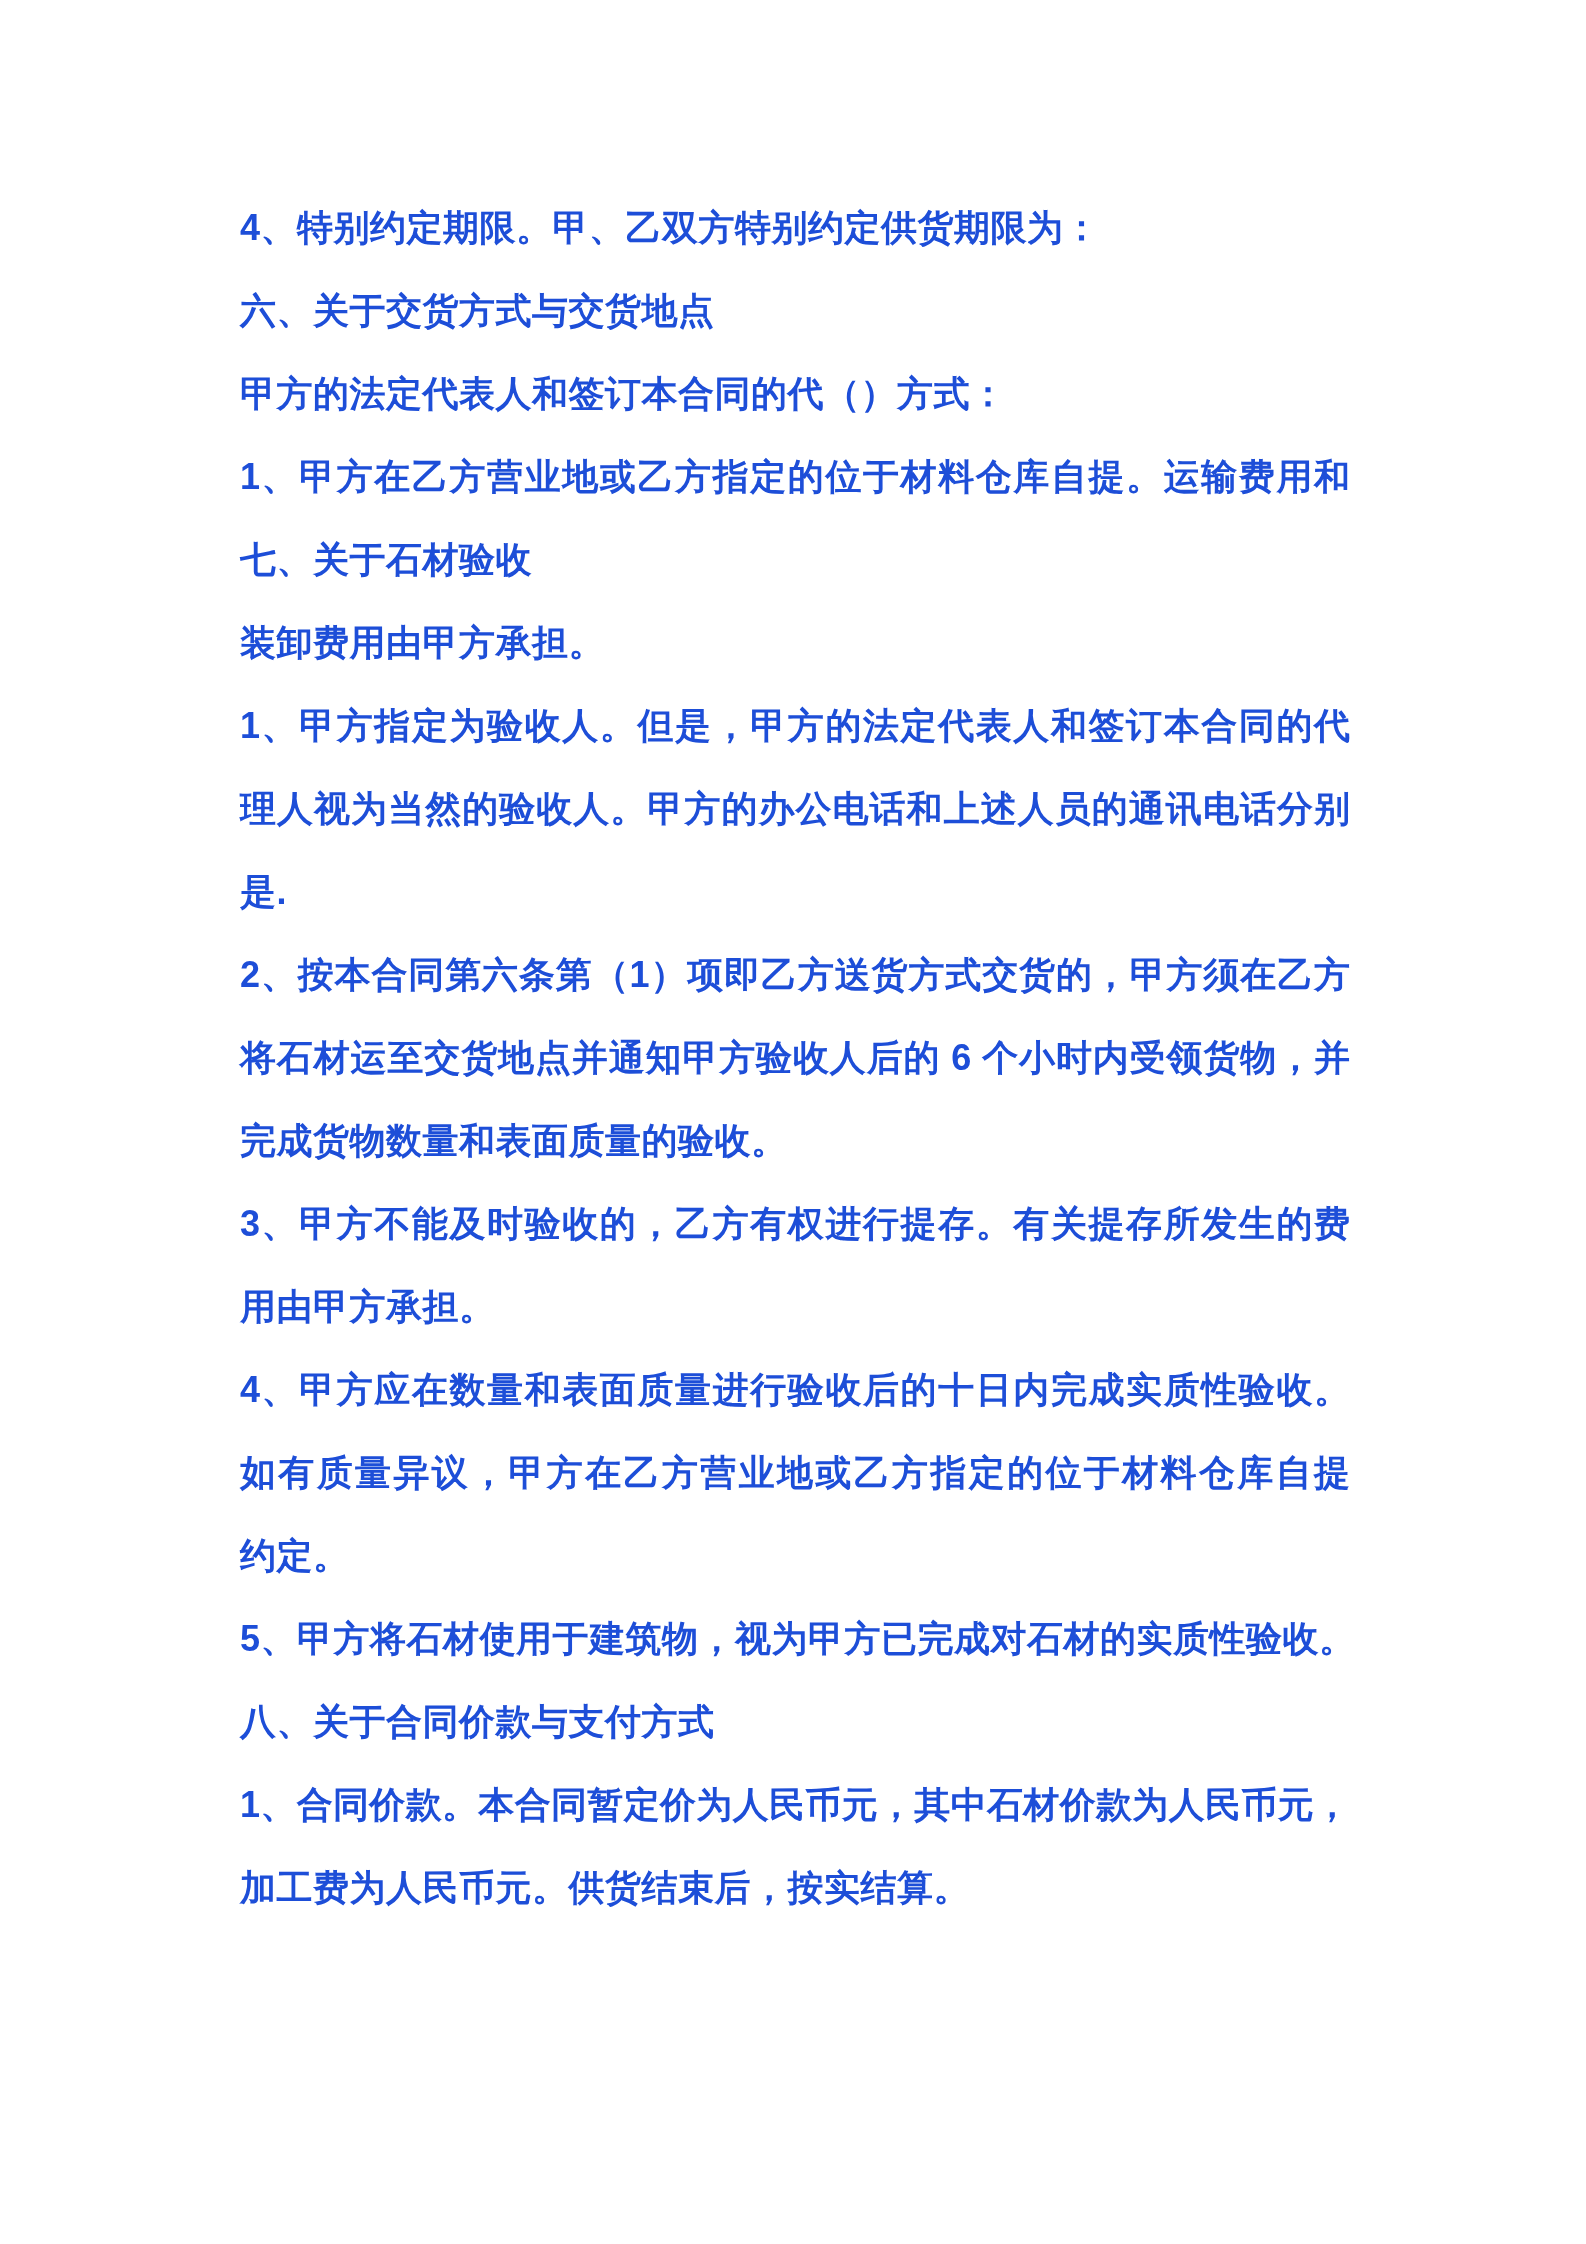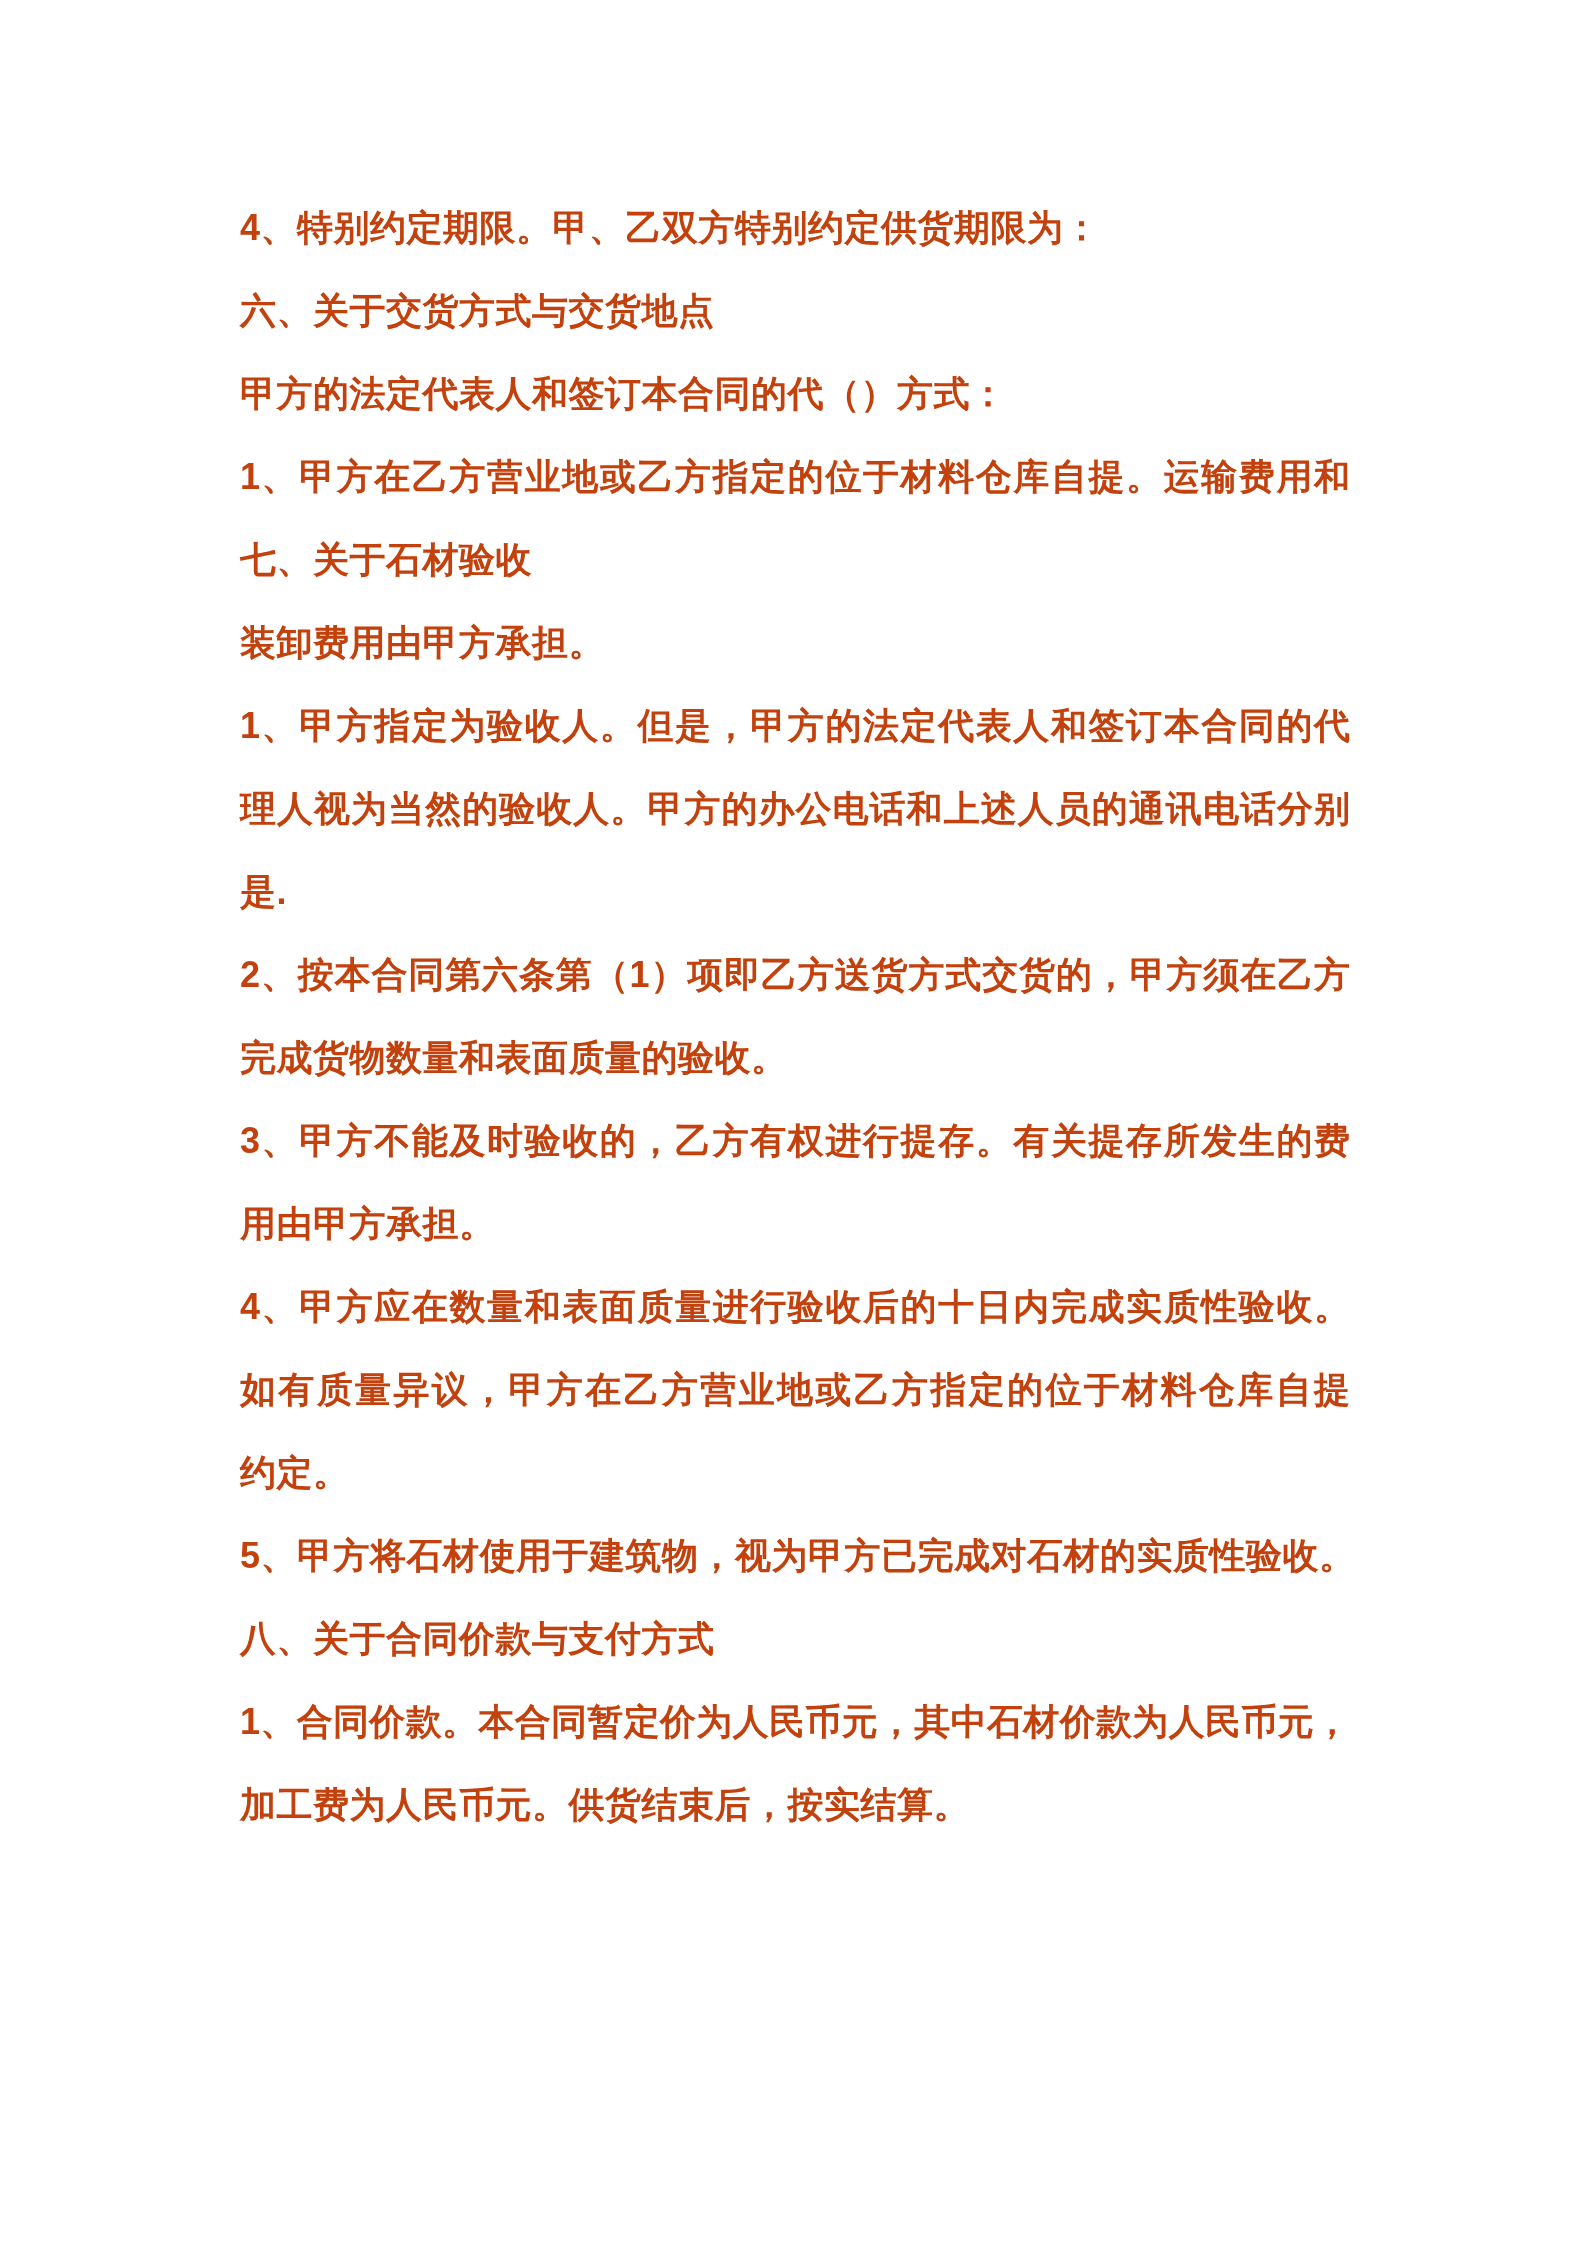--- a/index.html
+++ b/index.html
@@ -4,21 +4,21 @@
 <style>
   html, body {
     margin: 0;
     padding: 0;
   }
   .page {
     position: relative;
     width: 1586px;
     height: 2244px;
     background: #ffffff;
-    color: #c2410c;
+    color: #1d4ed8;
     font-family: "Liberation Sans", sans-serif;
     font-weight: 700;
     overflow: hidden;
   }
   .text-block {
     position: absolute;
     left: 240px;
     top: 186px;
     width: 1110px;
   }
@@ -45,20 +45,21 @@
     <div class="line">4、特别约定期限。甲、乙双方特别约定供货期限为：</div>
     <div class="line">六、关于交货方式与交货地点</div>
     <div class="line">甲方的法定代表人和签订本合同的代（）方式：</div>
     <div class="line just">1、甲方在乙方营业地或乙方指定的位于材料仓库自提。运输费用和</div>
     <div class="line">七、关于石材验收</div>
     <div class="line">装卸费用由甲方承担。</div>
     <div class="line just">1、甲方指定为验收人。但是，甲方的法定代表人和签订本合同的代</div>
     <div class="line just">理人视为当然的验收人。甲方的办公电话和上述人员的通讯电话分别</div>
     <div class="line">是.</div>
     <div class="line just">2、按本合同第六条第（1）项即乙方送货方式交货的，甲方须在乙方</div>
+    <div class="line just">将石材运至交货地点并通知甲方验收人后的 6 个小时内受领货物，并</div>
     <div class="line">完成货物数量和表面质量的验收。</div>
     <div class="line just">3、甲方不能及时验收的，乙方有权进行提存。有关提存所发生的费</div>
     <div class="line">用由甲方承担。</div>
     <div class="line just">4、甲方应在数量和表面质量进行验收后的十日内完成实质性验收。</div>
     <div class="line just">如有质量异议，甲方在乙方营业地或乙方指定的位于材料仓库自提</div>
     <div class="line">约定。</div>
     <div class="line">5、甲方将石材使用于建筑物，视为甲方已完成对石材的实质性验收。</div>
     <div class="line">八、关于合同价款与支付方式</div>
     <div class="line just">1、合同价款。本合同暂定价为人民币元，其中石材价款为人民币元，</div>
     <div class="line">加工费为人民币元。供货结束后，按实结算。</div>

